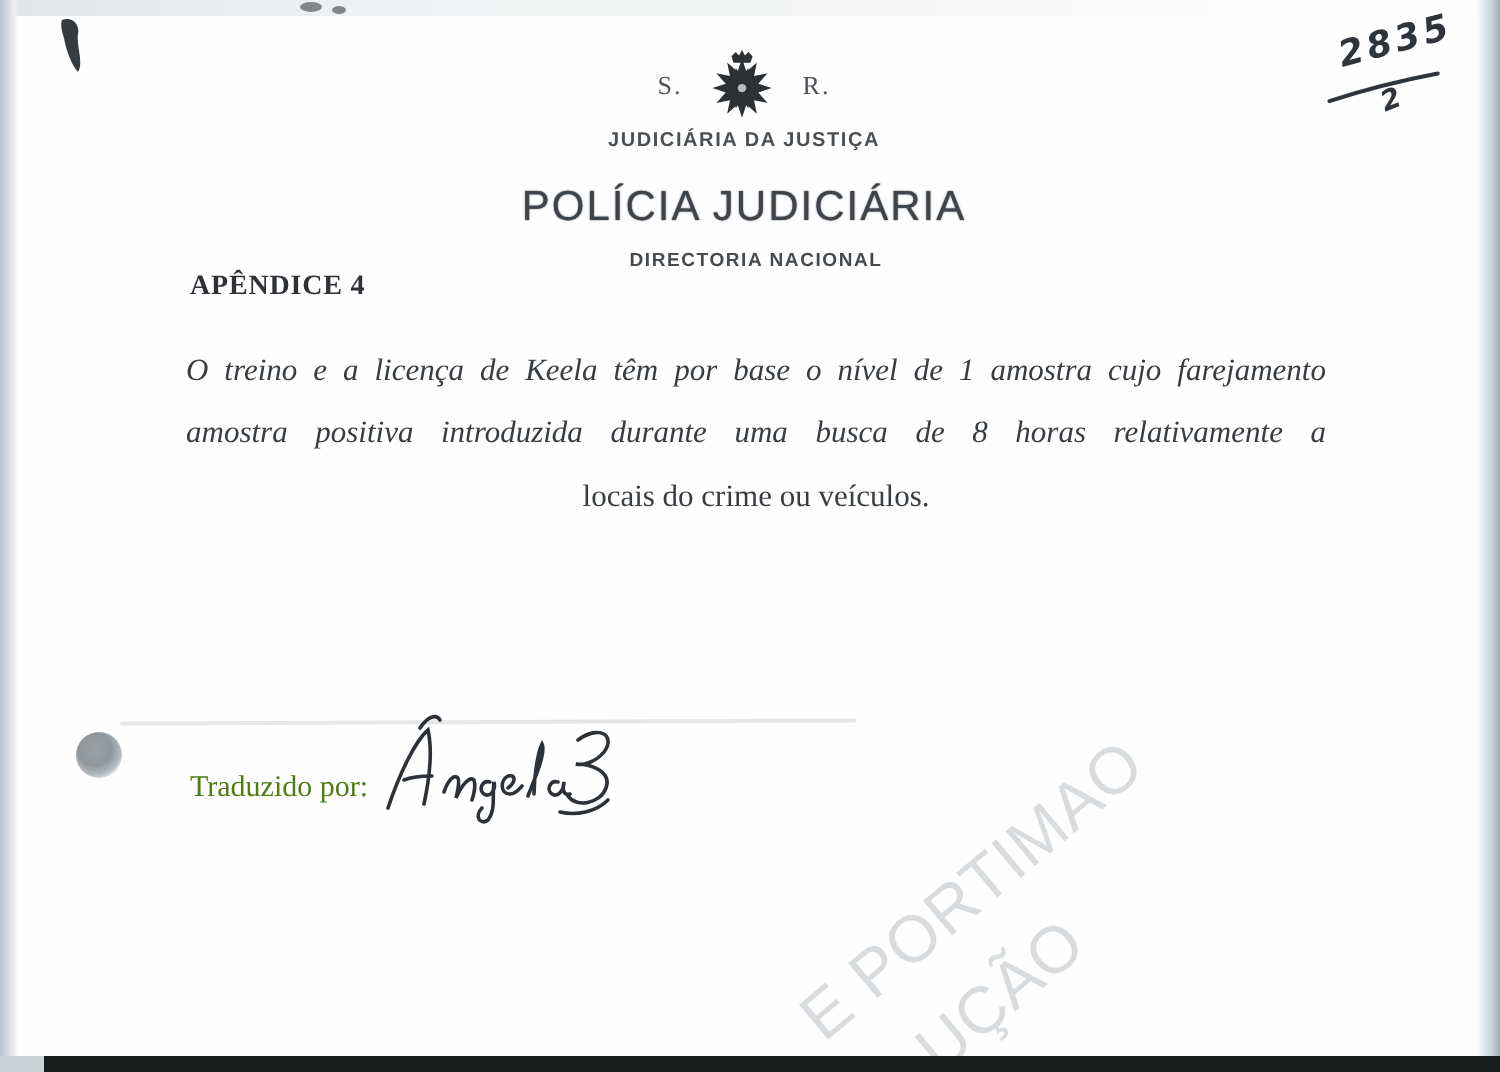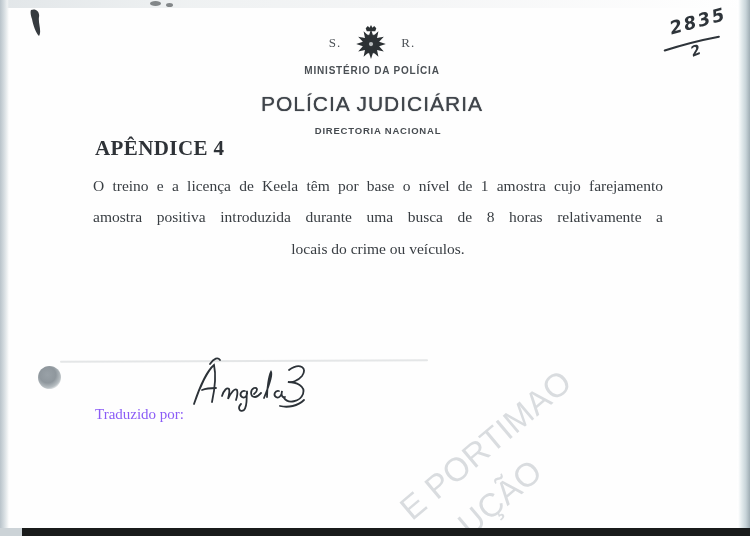--- a/index.html
+++ b/index.html
@@ -39,26 +39,26 @@
   
   .header{position:absolute;left:0;top:24px;width:744px;text-align:center;z-index:3;
     font-family:"Liberation Sans",sans-serif;}
   .sigla-row{display:flex;align-items:center;justify-content:center;gap:12px;height:38px;}
   .sigla{font-family:"Liberation Serif",serif;font-size:13px;color:#4e5358;letter-spacing:1px;}
   .ministry{margin-top:3px;font-size:10px;font-weight:bold;letter-spacing:0.8px;color:#4b5055;}
   .org{margin-top:16px;font-size:21px;letter-spacing:1px;color:#3f444a;text-shadow:0 0 0.9px #4a4f55;}
   .directorate{margin-top:9px;font-size:9.5px;font-weight:bold;letter-spacing:0.8px;color:#464b50;padding-left:12px;}
 
   
-  .doc-title{position:absolute;left:95px;top:136px;z-index:3;font-weight:bold;font-size:21px;
+  .doc-title{position:absolute;left:95px;top:136px;z-index:3;font-weight:bold;font-size:14px;
     letter-spacing:0.4px;color:#2e3237;text-align:right;}
   .para{position:absolute;left:93px;top:170px;width:570px;z-index:3;font-size:15.5px;color:#383d42;}
   .pline{height:31.4px;line-height:31.4px;white-space:normal;text-align:center;}
-  .pline.just{text-align:justify;text-align-last:justify;-moz-text-align-last:justify;}
-  .translator{position:absolute;left:95px;top:406px;z-index:3;font-size:15px;color:#8b5cf6;}
+  .pline.just{text-align:justify;text-align-last:justify;font-style:italic;-moz-text-align-last:justify;}
+  .translator{position:absolute;left:95px;top:386px;z-index:3;font-size:15px;color:#4d7c0f;}
   .signature{position:absolute;left:176px;top:350px;z-index:3;}
 
   
   .wm{position:absolute;z-index:2;font-family:"Liberation Sans",sans-serif;font-size:33px;line-height:33px;
     letter-spacing:0.5px;color:rgba(166,175,182,0.42);white-space:nowrap;transform-origin:0 0;
     transform:rotate(-40deg);}
   .wm1{left:394px;top:500px;}
   .wm2{left:452px;top:516px;}
 </style>
 </head>
@@ -91,21 +91,21 @@
       <span class="sigla">S.</span>
       <svg width="36" height="36" viewBox="0 0 34 34">
         <polygon fill="#2c3134" points="31,18 24.7,20.1 29.1,25 22.7,23.7 24,30.1 19.1,25.7 17,32 14.9,25.7 10,30.1 11.3,23.7 4.9,25 9.3,20.1 3,18 9.3,15.9 4.9,11 11.3,12.3 10,5.9 14.9,10.3 17,4 19.1,10.3 24,5.9 22.7,12.3 29.1,11 24.7,15.9"></polygon>
         <polygon fill="#2c3134" points="27,18 21.5,19.8 24.1,23.9 19.5,22.5 19,27.5 16,23.5 13,27.5 12.5,22.5 7.9,23.9 10.5,19.8 5,18 10.5,16.2 7.9,12.1 12.5,13.5 13,8.5 16,12.5 19,8.5 19.5,13.5 24.1,12.1 21.5,16.2" transform="translate(1 0)"></polygon>
         <circle cx="17" cy="18" r="5.2" fill="#2c3134"></circle>
         <circle cx="17" cy="18" r="2" fill="#b9bdbf"></circle>
         <path d="M12 3 l2 -2 1.6 1.6 L17 0 l1.4 2.6 L20 1 l2 2 -1 3 h-8 z" fill="#2c3134"></path>
       </svg>
       <span class="sigla">R.</span>
     </div>
-    <div class="ministry">MINISTÉRIO DA POLÍCIA</div>
+    <div class="ministry">JUDICIÁRIA DA JUSTIÇA</div>
     <div class="org">POLÍCIA JUDICIÁRIA</div>
     <div class="directorate">DIRECTORIA NACIONAL</div>
   </div>
 
   <div class="doc-title">APÊNDICE 4</div>
 
   <div class="para">
     <div class="pline just">O treino e a licença de Keela têm por base o nível de 1 amostra cujo farejamento</div>
     <div class="pline just">amostra positiva introduzida durante uma busca de 8 horas relativamente a</div>
     <div class="pline">locais do crime ou veículos.</div>

